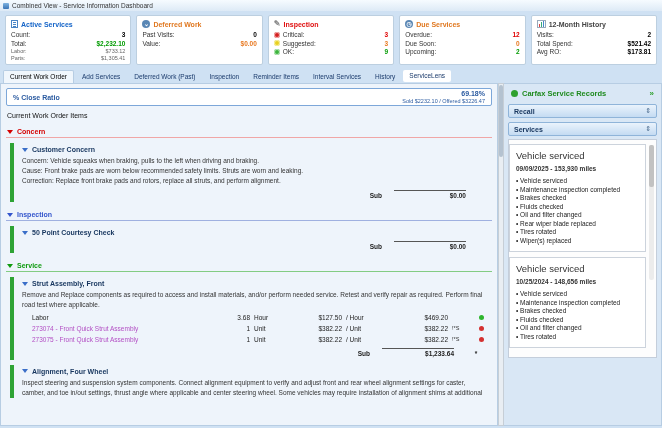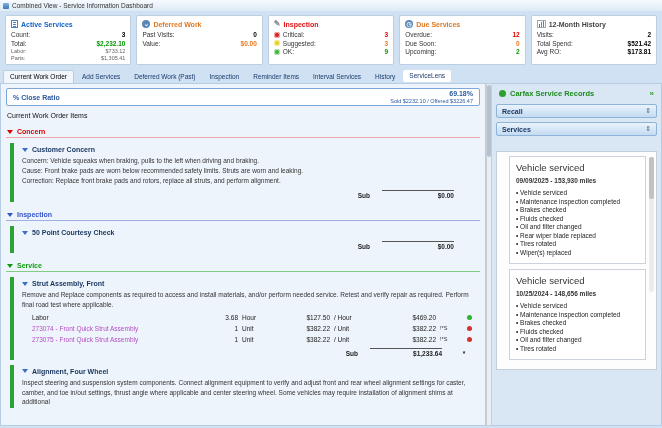--- a/index.html
+++ b/index.html
@@ -73,27 +73,27 @@
   .srv-rows { margin-top:4px; }
   .srv-row { display:grid; grid-template-columns:1fr 30px 34px 50px 40px 58px 18px 14px; column-gap:4px; align-items:center; font-size:6.5px; margin:4px 0; }
   .r-name { padding-left:10px; color:#222; }
   .part .r-name { color:#b34fc4; }
   .r-qty,.r-rate,.r-total { text-align:right; }
   .r-flags { font-size:5.5px; color:#333; }
   .r-dot { width:5px; height:5px; border-radius:50%; justify-self:center; }
   .dot-green { background:#2db52d; } .dot-red { background:#d43030; }
 
   
-  .sidebar { width:170px; background:#d9e7f5; border:1px solid #b7cde3; border-left:none; display:flex; flex-direction:column; padding:2px 4px; }
+  .sidebar { width:158px; background:#d9e7f5; border:1px solid #b7cde3; border-left:none; display:flex; flex-direction:column; padding:2px 4px; }
   .carfax-header { display:flex; align-items:center; gap:4px; padding:3px 3px 4px; color:#1e8a1e; font-weight:bold; font-size:7.5px; }
   .carfax-dot { width:7px; height:7px; border-radius:50%; background:#2ea02e; }
   .carfax-collapse { margin-left:auto; color:#2ea02e; font-size:8px; font-weight:bold; }
   .acc-bar { background:linear-gradient(#eaf3fc,#c4dbf2); border:1px solid #8fb4d9; border-radius:2px; display:flex; align-items:center; padding:2px 5px; font-weight:bold; color:#16355e; font-size:7px; margin:2px 0; }
   .acc-glyph { margin-left:auto; color:#46678c; font-size:7px; font-weight:normal; }
-  .services-content { background:#fdfdfd; border:1px solid #c4cedb; margin-top:13px; padding:4px 10px 4px 12px; position:relative; }
+  .services-content { background:#fdfdfd; border:1px solid #c4cedb; margin-top:1px; padding:4px 10px 4px 0; position:relative; }
   .record-card { border:1px solid #ccd3dc; background:#fff; padding:5px 6px 6px; margin-bottom:5px; }
   .record-title { font-size:9.5px; color:#333; margin-bottom:4px; }
   .record-date { font-size:6.5px; font-weight:bold; color:#333; margin-bottom:5px; }
   .record-items div { font-size:6.5px; color:#222; margin:1.5px 0; }
   .record-items div::before { content:"• "; }
   .inner-scroll { position:absolute; right:2px; top:5px; width:5px; height:135px; background:#ececec; border-radius:2px; }
   .inner-scroll .thumb { width:5px; height:42px; background:#c2c2c2; border-radius:2px; }
 </style>
 </head>
 <body>

